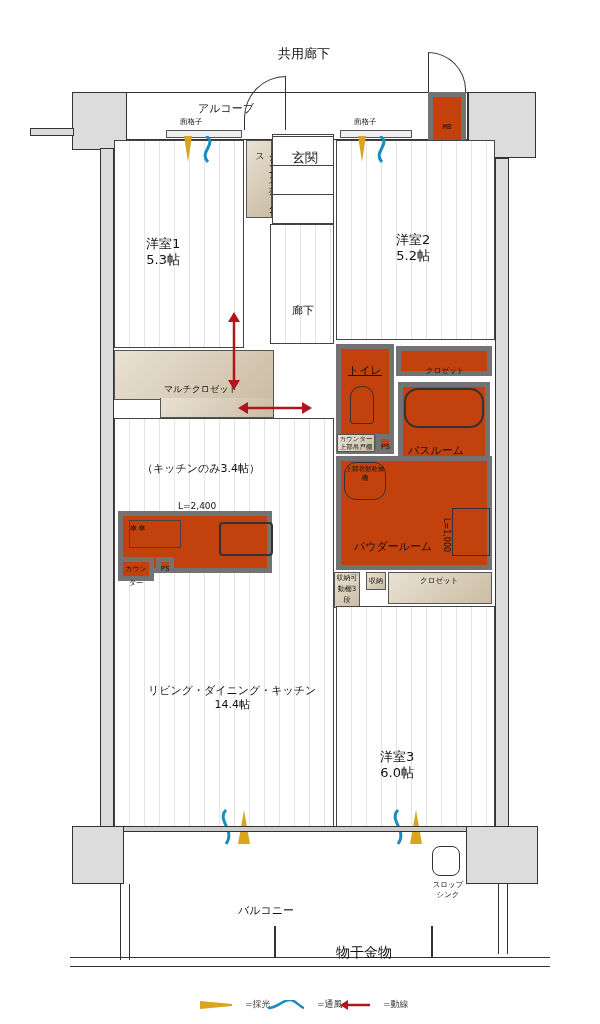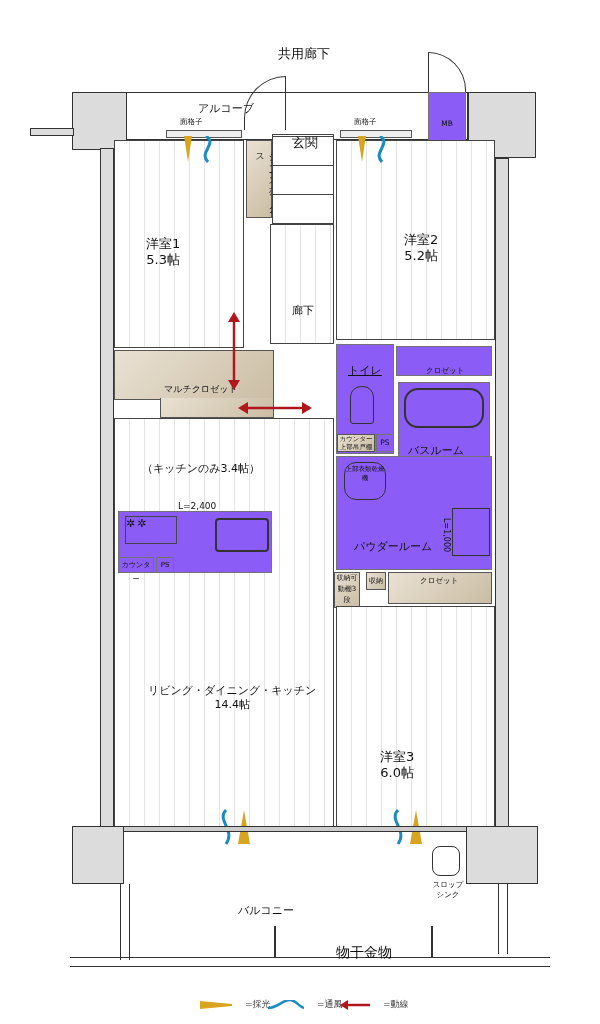--- a/index.html
+++ b/index.html
@@ -1,20 +1,20 @@
 <!DOCTYPE html>
 <html><head>
 <meta charset="utf-8">
 <style>
   html,body{margin:0;padding:0;background:#fff;}
   body{width:600px;height:1024px;position:relative;overflow:hidden;font-family:"DejaVu Sans","Liberation Sans",sans-serif;color:#111;}
   .abs{position:absolute;}
   .wall{position:absolute;background:#dcdcdc;border:1.5px solid #333;box-sizing:border-box;}
   .floor{position:absolute;background:repeating-linear-gradient(90deg,#fff 0,#fff 14px,#e4e4e4 14px,#e4e4e4 15px);border:1px solid #444;box-sizing:border-box;}
-  .plain{position:absolute;background:#8b5cf6;border:1px solid #737373;box-sizing:border-box;}
+  .plain{position:absolute;background:#c2410c;border:5px solid #737373;box-sizing:border-box;font-family:Liberation Mono, monospace;}
   .closet{position:absolute;background:linear-gradient(135deg,#e9e1d3,#cbbda4);border:1px solid #555;box-sizing:border-box;}
   .lbl{position:absolute;text-align:center;white-space:nowrap;line-height:1.25;}
   .big{font-size:13px;}
   .mid{font-size:11px;}
   .sm{font-size:9px;}
   .xs{font-size:7.5px;}
   .vtext{writing-mode:vertical-rl;font-size:9px;}
   .tile{position:absolute;border:1px solid #444;box-sizing:border-box;background:#fff;}
   .door-arc{position:absolute;border:1px solid #333;box-sizing:border-box;}
   .legend-item{position:absolute;font-size:9px;color:#333;display:flex;align-items:center;gap:13px;}
@@ -49,27 +49,27 @@
   <div>洋室1</div>
   <div>5.3帖</div>
 </div>
 
 <div class="closet" style="left:246px;top:140px;width:26px;height:78px;">
   <div class="vtext" style="position:absolute;left:6px;top:6px;">シューズボックス</div>
 </div>
 <div class="vtext abs" style="left:276px;top:168px;font-size:8px;">L=1,200</div>
 
 <div class="tile" style="left:272px;top:134px;width:62px;height:90px;background:repeating-linear-gradient(0deg,#fff 0,#fff 28px,#444 28px,#444 29px),#fff;"></div>
-<div class="lbl big" style="left:292px;top:135px;text-align:center;">玄関</div>
+<div class="lbl big" style="left:292px;top:150px;text-align:center;">玄関</div>
 
 <div class="floor" style="left:270px;top:224px;width:64px;height:120px;"></div>
 <div class="lbl mid" style="left:292px;top:304px;">廊下</div>
 
 <div class="floor" style="left:336px;top:140px;width:159px;height:200px;"></div>
-<div class="lbl big" style="left:396px;top:232px;padding-left:8px;">
+<div class="lbl big" style="left:396px;top:232px;">
   <div>洋室2</div>
   <div>5.2帖</div>
 </div>
 
 <div class="closet" style="left:114px;top:350px;width:160px;height:50px;"></div>
 <div class="closet" style="left:160px;top:398px;width:114px;height:20px;border-top:none;"></div>
 <div class="lbl sm" style="left:164px;top:384px;">マルチクロゼット</div>
 
 <svg class="abs" style="left:220px;top:312px;" width="100" height="110">
   <line x1="14" y1="8" x2="14" y2="70" stroke="#b0161b" stroke-width="2.5"></line>
@@ -81,21 +81,21 @@
 </svg>
 
 <div class="floor" style="left:114px;top:418px;width:220px;height:410px;"></div>
 <div class="lbl mid" style="left:142px;top:462px;">（キッチンのみ3.4帖）</div>
 
 <div class="lbl sm" style="left:178px;top:501px;">L=2,400</div>
 <div class="plain" style="left:118px;top:511px;width:154px;height:62px;">
   <div class="abs" style="left:6px;top:4px;width:50px;height:26px;border:1px solid #444;font-size:11px;letter-spacing:2px;">✲✲</div>
   <div class="abs" style="left:96px;top:6px;width:50px;height:30px;border:2px solid #333;border-radius:4px;"></div>
 </div>
-<div class="plain sm" style="left:118px;top:557px;width:36px;height:16px;text-align:center;line-height:14px;font-size:7px;">カウンター</div>
+<div class="plain sm" style="left:118px;top:557px;width:36px;height:24px;text-align:center;line-height:14px;font-size:7px;">カウンター</div>
 <div class="plain sm" style="left:156px;top:557px;width:18px;height:16px;text-align:center;line-height:14px;font-size:7px;">PS</div>
 
 <div class="lbl mid" style="left:148px;top:684px;">
   <div>リビング・ダイニング・キッチン</div>
   <div>14.4帖</div>
 </div>
 
 <div class="plain" style="left:336px;top:344px;width:58px;height:110px;"></div>
 <div class="lbl mid" style="left:348px;top:364px;text-decoration:underline;">トイレ</div>
 <div class="abs" style="left:350px;top:386px;width:22px;height:36px;border:1.5px solid #333;border-radius:11px 11px 3px 3px;"></div>

